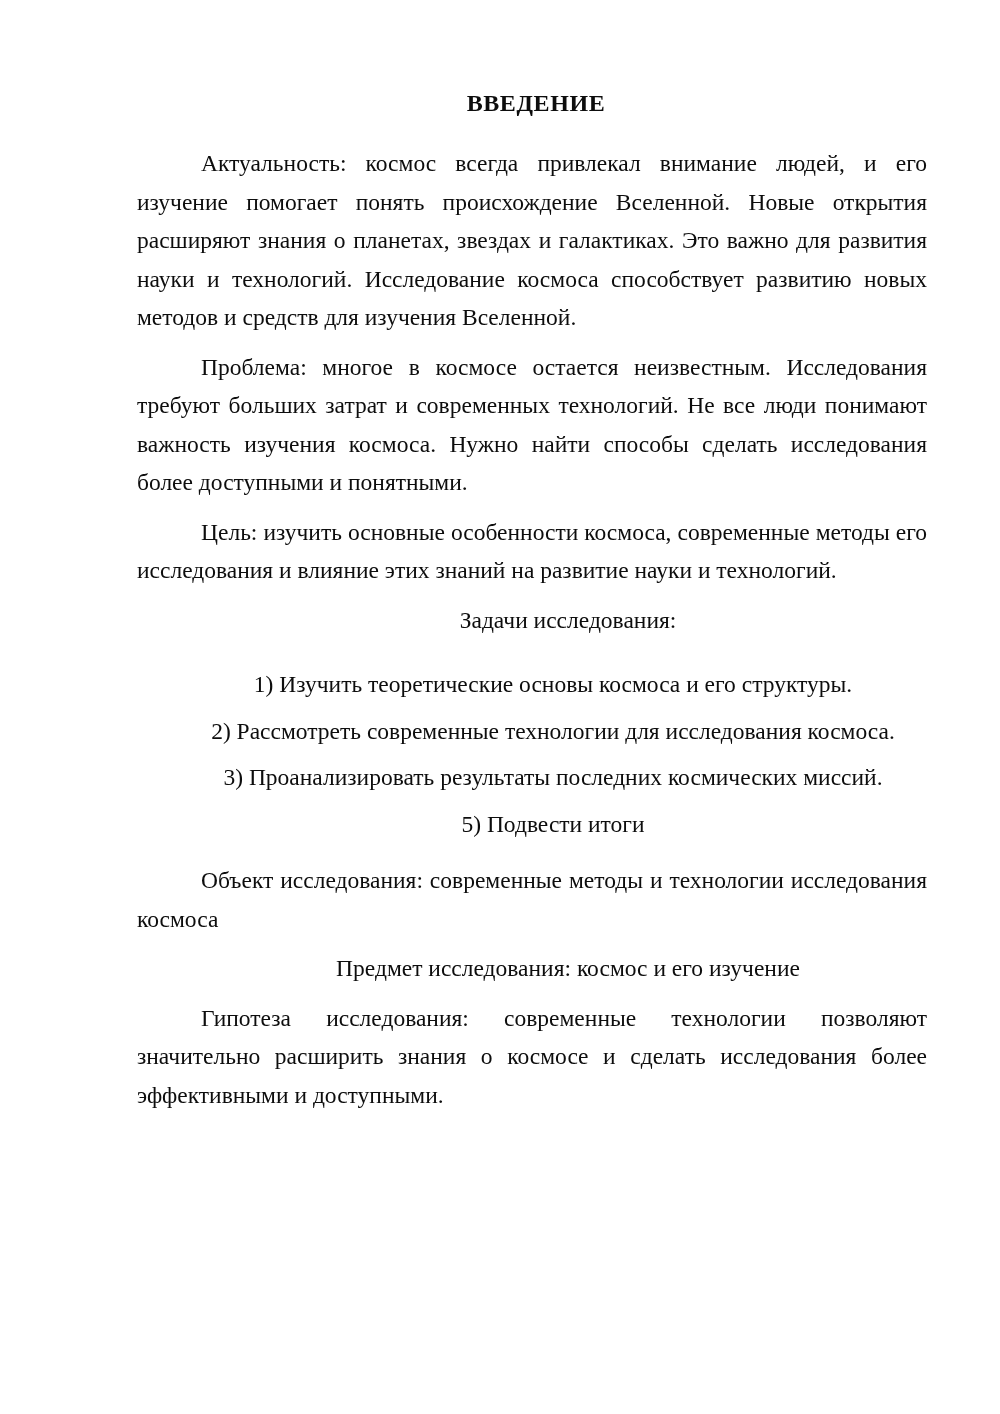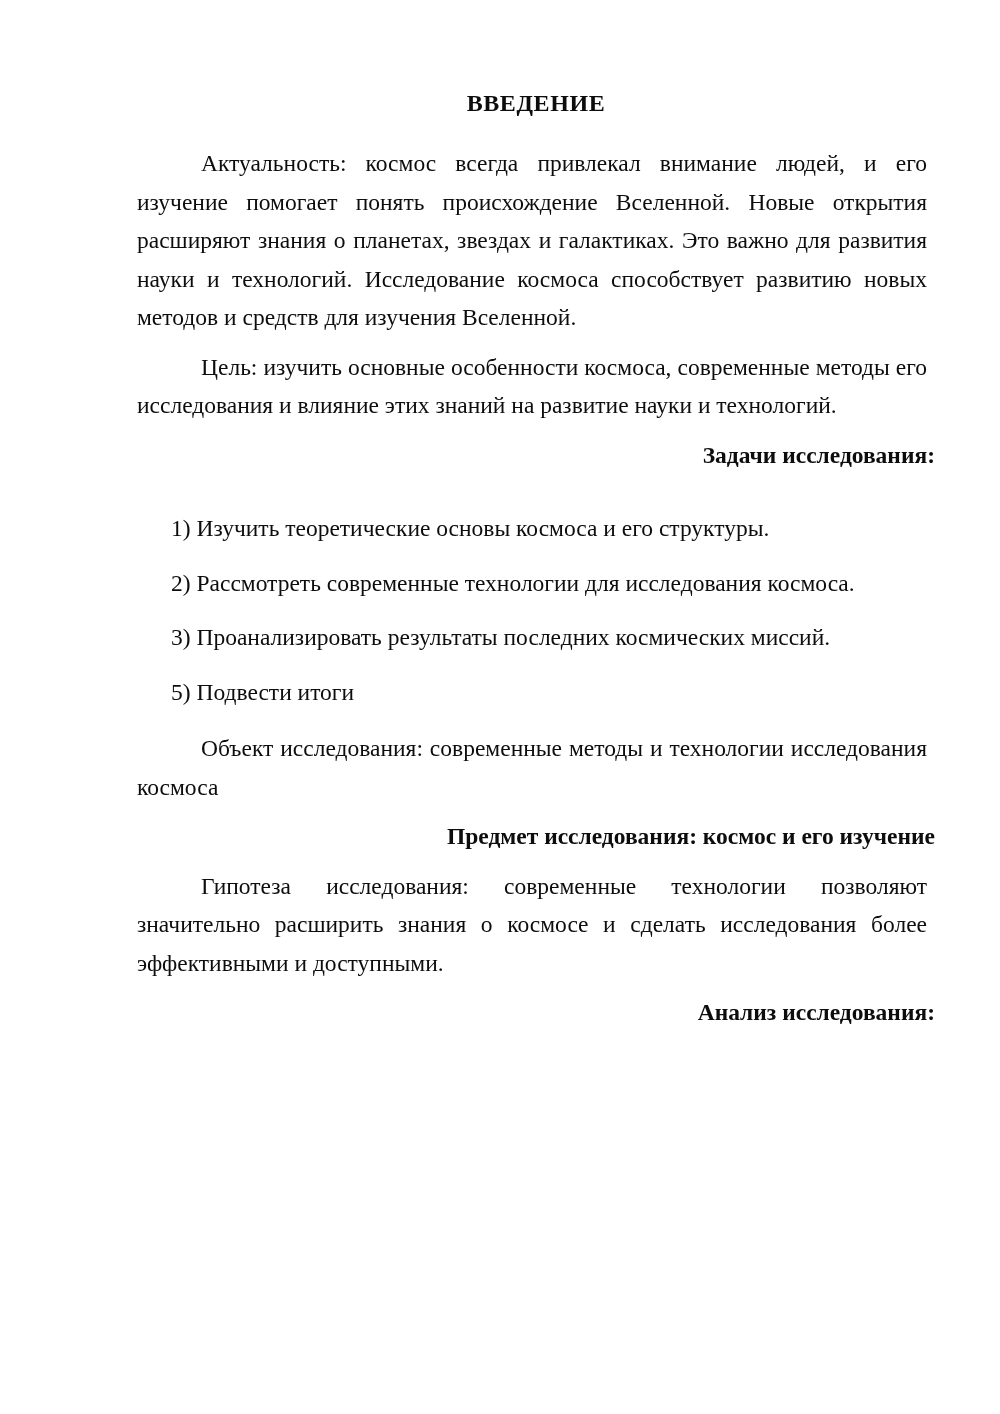--- a/index.html
+++ b/index.html
@@ -44,38 +44,37 @@
     text-justify: inter-word;
     text-indent: 64px;
     margin: 0 8px 11px 0;
     hyphens: none;
   }
 
   
   .para-left {
     font-size: 23.5px;
     line-height: 38.5px;
-    text-align: right;
+    text-align: center;
     text-indent: 64px;
     margin: 0 0 11px 0;
-    font-weight: bold;
   }
 
   .list {
     list-style: none;
     margin: 0;
     padding: 0;
   }
 
   .list-item {
     font-size: 23.5px;
     line-height: 38.5px;
-    text-align: left;
+    text-align: center;
     padding-left: 34px;
-    margin: 16px 0 8px 0;
+    margin: 7px 0 8px 0;
   }
 
   .spacer-sm { height: 8px; }
   .spacer-md { height: 10px; }
 
   .page-number {
     position: absolute;
     left: 0;
     right: 0;
     top: 1330px;
@@ -89,20 +88,21 @@
 <body>
 
 <div class="page">
 
   <div class="content">
 
     <h1 class="doc-title">ВВЕДЕНИЕ</h1>
 
     <p class="para">Актуальность: космос всегда привлекал внимание людей, и его изучение помогает понять происхождение Вселенной. Новые открытия расширяют знания о планетах, звездах и галактиках. Это важно для развития науки и технологий. Исследование космоса способствует развитию новых методов и средств для изучения Вселенной.</p>
 
+    <p class="para">Проблема: многое в космосе остается неизвестным. Исследования требуют больших затрат и современных технологий. Не все люди понимают важность изучения космоса. Нужно найти способы сделать исследования более доступными и понятными.</p>
 
     <p class="para">Цель: изучить основные особенности космоса, современные методы его исследования и влияние этих знаний на развитие науки и технологий.</p>
 
     <p class="para-left">Задачи исследования:</p>
 
     <div class="spacer-sm"></div>
 
     <ul class="list">
       <li class="list-item">1) Изучить теоретические основы космоса и его структуры.</li>
       <li class="list-item">2) Рассмотреть современные технологии для исследования космоса.</li>

